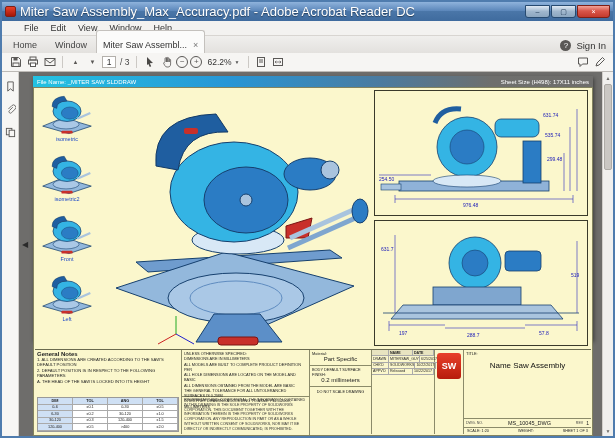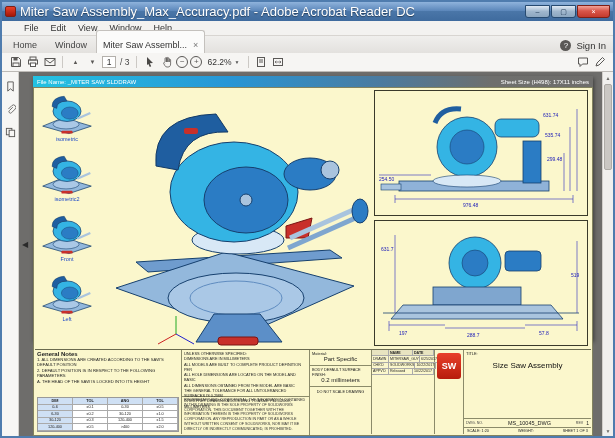--- a/index.html
+++ b/index.html
@@ -445,21 +445,21 @@
                   </div>
                 </div>
             </div>
 
             <div class="logo-area">
               <div class="sw-logo">SW</div>
             </div>
 
             <div class="bx titleblock">
               <div class="tb-title-label">TITLE:</div>
-              <div class="tb-title">Size Saw Assembly</div>
+              <div class="tb-title">Name Saw Assembly</div>
               <div class="tb-bottom">
                 <div class="tb-row1">
                   <span class="dwg-label">DWG. NO.</span>
                   <span class="dwg-no">MS_10045_DWG</span>
                   <span class="rev-label">REV</span>
                   <span class="rev-val">1</span>
                 </div>
                 <div class="tb-row2">
                   <span>SCALE: 1:20</span>
                   <span>WEIGHT:</span>

